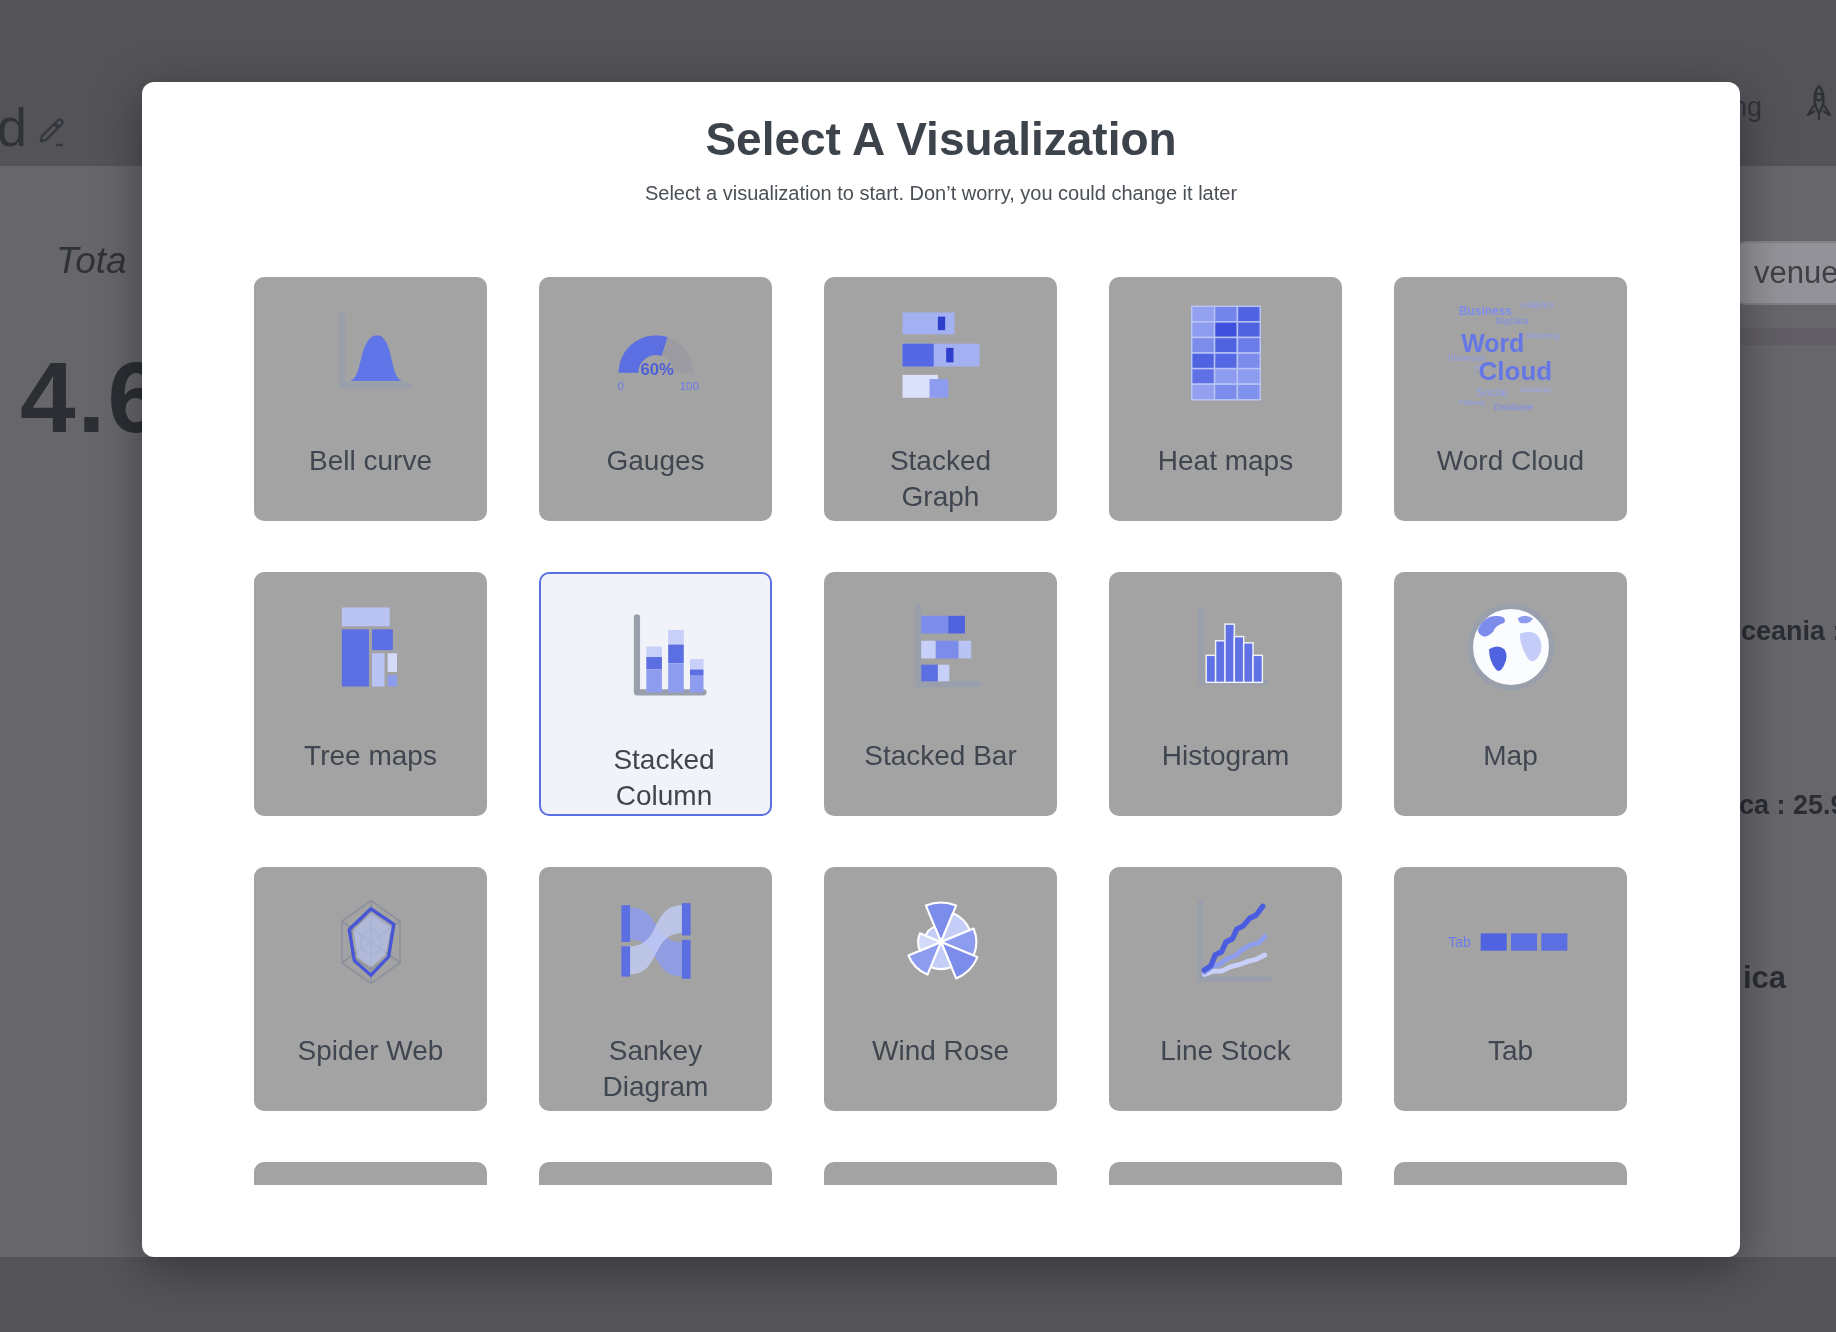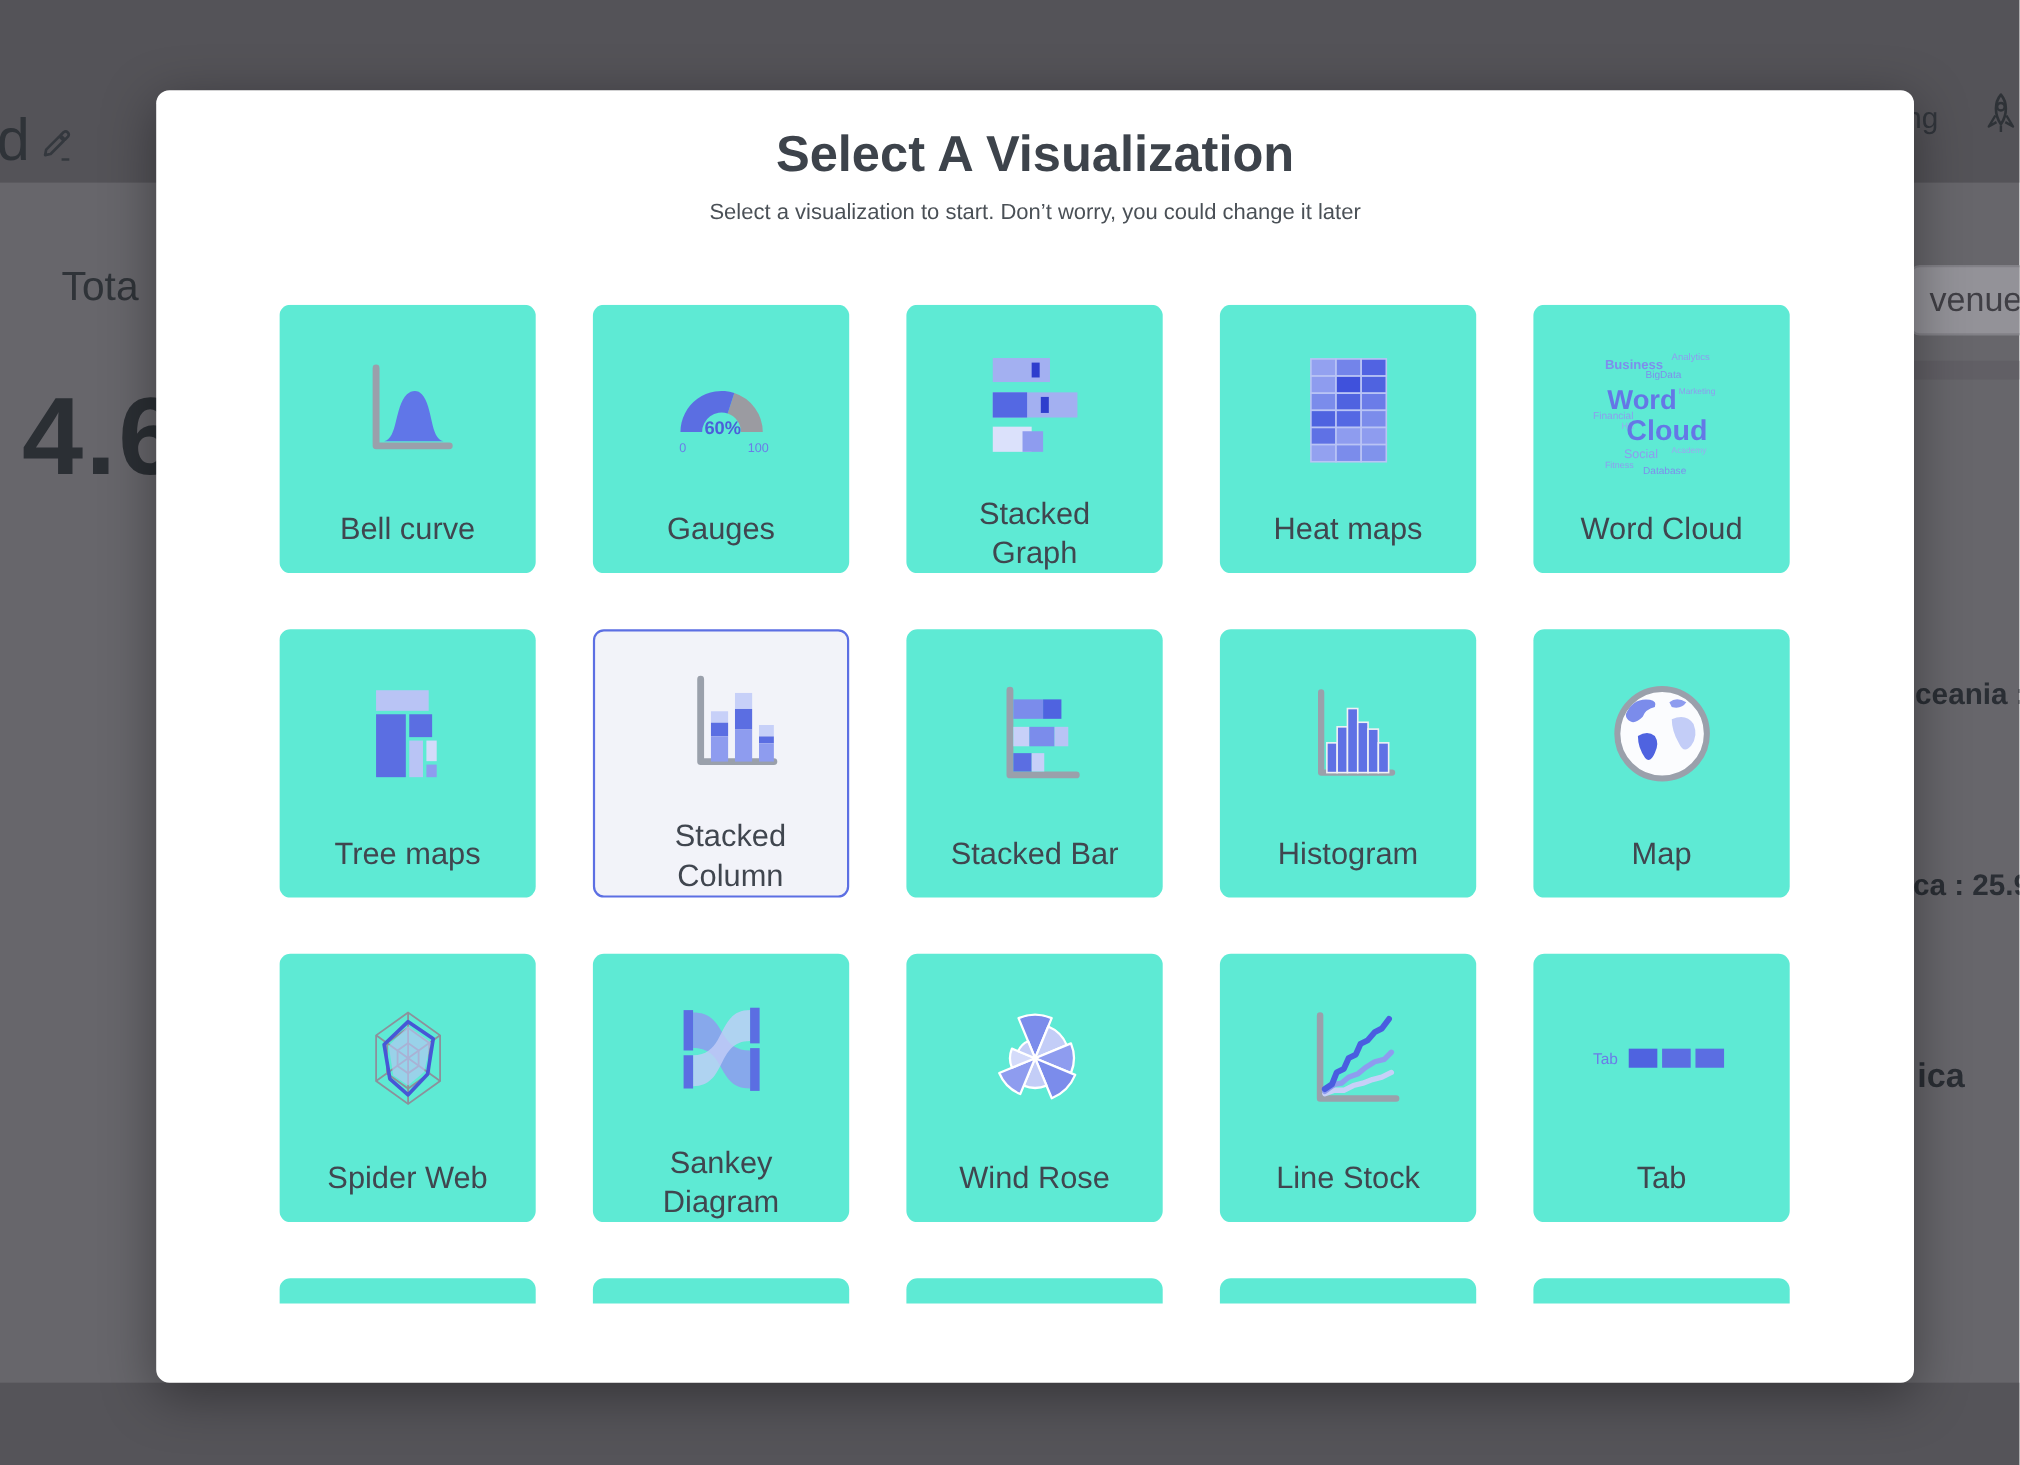--- a/index.html
+++ b/index.html
@@ -15,41 +15,41 @@
   .bd-title-frag { left:-3px; top:96px; font-size:54px; font-weight:500; }
   .bd-pencil { position:absolute; left:36px; top:114px; }
   .bd-toolbar-item { font-size:27px; font-weight:500; color:#31353b; }
   .bd-cal    { position:absolute; left:1064px; top:88px; }
   .bd-datefilter { left:1110px; top:92px; }
   .bd-funnel { position:absolute; left:1428px; top:94px; }
   .bd-addfilter  { left:1478px; top:92px; }
   .bd-perp   { position:absolute; left:1634px; top:92px; }
   .bd-adding { left:1678px; top:92px; }
   .bd-rocket { position:absolute; left:1804px; top:84px; }
-  .bd-metric-label { left:56px; top:240px; font-size:37px; font-weight:400; }
+  .bd-metric-label { left:56px; top:240px; font-size:37px; font-weight:400;font-style:italic; }
   .bd-metric-value { left:20px; top:340px; font-size:100px; font-weight:700; color:#2b2f34; letter-spacing:2px; }
   .bd-venue-btn { position:absolute; left:1736px; top:241px; width:130px; height:64px;
                   background:#939298; border:2px solid #828187; border-radius:9px; }
   .bd-venue-btn span { position:absolute; left:16px; top:12px; font-size:31px; color:#403f45; }
   .bd-side { font-weight:700; color:#2a2e34; font-size:27px; }
   .bd-side1 { left:1741px; top:616px; }
   .bd-side2 { left:1739px; top:790px; }
   .bd-side3 { left:1743px; top:960px; font-size:31px; }
 
   
   .modal { position:absolute; left:142px; top:82px; width:1598px; height:1175px;
            background:#ffffff; border-radius:12px; box-shadow:0 12px 48px rgba(0,0,0,.38); overflow:hidden; }
   .modal-title { margin-top:30px; text-align:center; font-size:46px; font-weight:700; color:#3d434b; }
   .modal-subtitle { margin-top:16px; text-align:center; font-size:20px; color:#4a5056; }
 
   .cards-grid { position:absolute; left:112px; top:195px; width:1374px; height:908px;
                 display:grid; grid-template-columns:repeat(5,233px); gap:51px 52px;
                 grid-auto-rows:244px; overflow:hidden; }
-  .card { background:#5eead4; border-radius:10px; display:flex; flex-direction:column;
-          align-items:center; padding-top:20px; cursor:pointer; }
+  .card { background:#a3a3a3; border-radius:10px; display:flex; flex-direction:column;
+          align-items:center; padding-top:0; cursor:pointer; }
   .card.selected { background:#f2f3f9; border:2px solid #5c6fe3; padding-top:14px;padding-left:17px; }
   .icon-wrap { height:150px; display:flex; align-items:center; justify-content:center; }
   .card-label { margin-top:16px; padding:0 30px; font-size:28px; line-height:36px;
                 font-weight:500; color:#40464f; text-align:center; }
   .stub { border-radius:10px; }
 
   svg text { font-family:"Liberation Sans", sans-serif; }
 </style>
 </head>
 <body>

